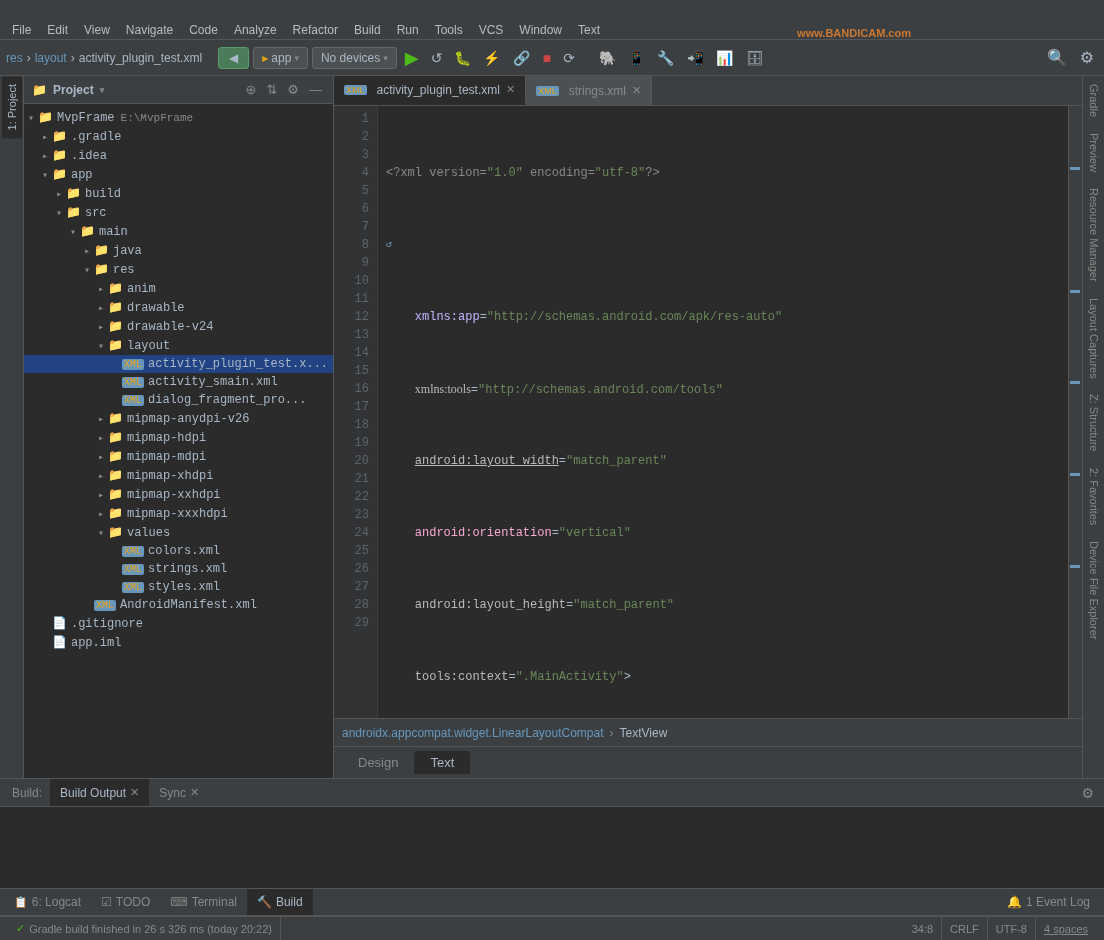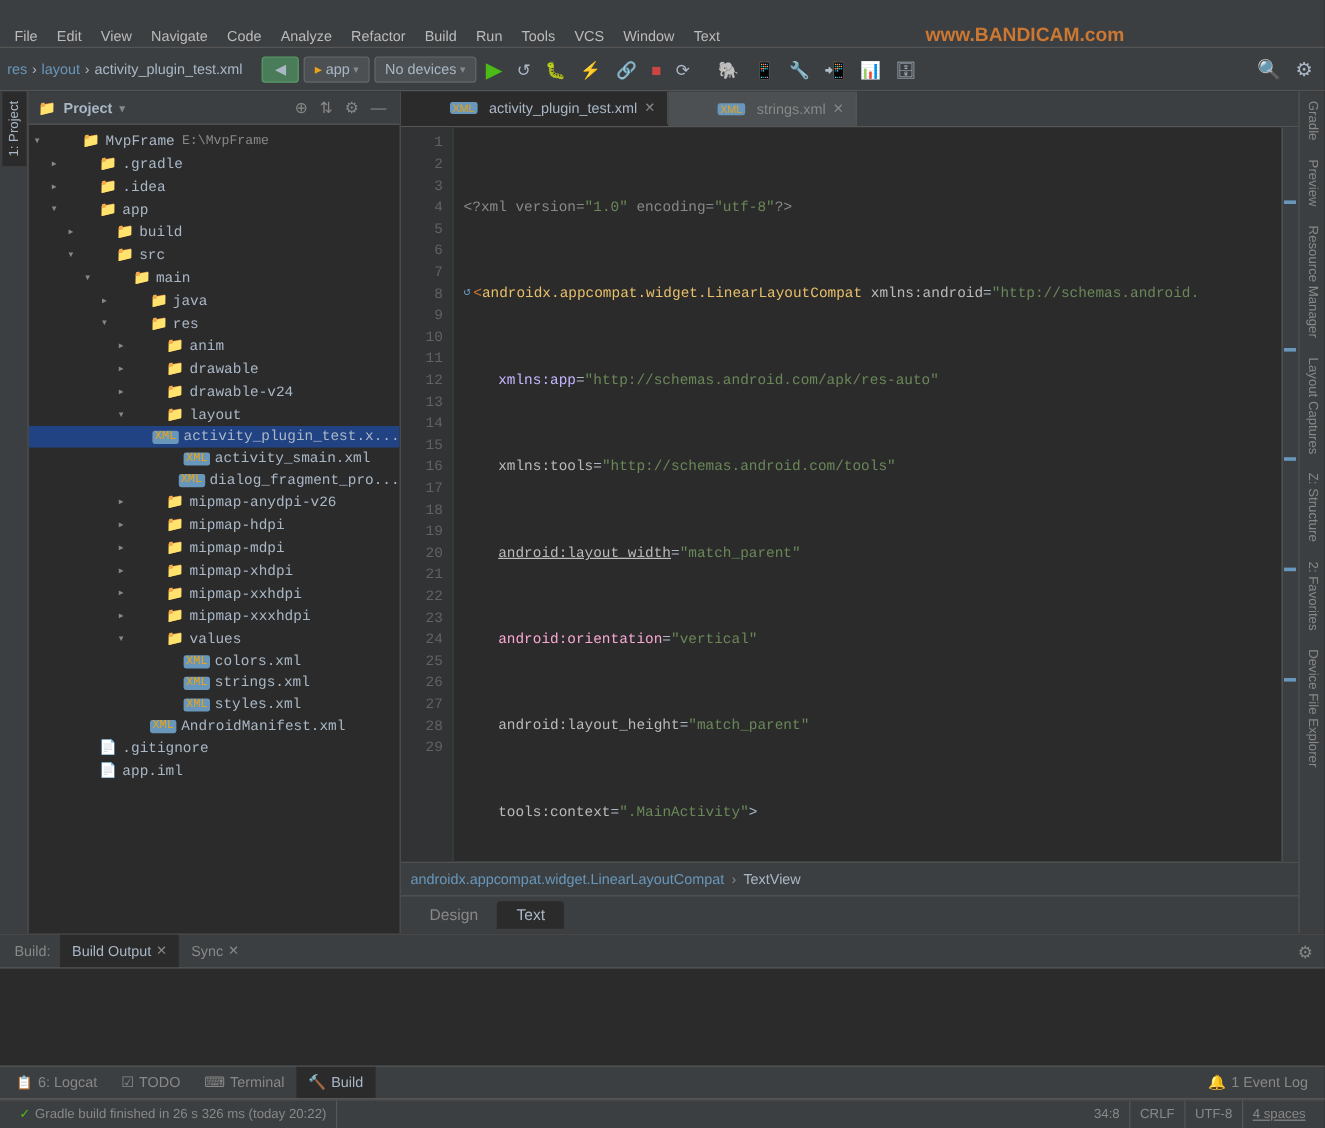--- a/index.html
+++ b/index.html
@@ -166,21 +166,21 @@
       white-space: nowrap;
       font-size: 12px;
     }
     .tree-item.selected { background: #214283; }
     .tree-arrow {
       width: 14px;
       text-align: center;
       color: #888;
       font-size: 10px;
     }
-    .tree-icon { margin-right: 4px; margin-left: 31px; }
+    .tree-icon { margin-right: 4px; }
     .folder-icon { color: #e8a317; }
 
     
     .editor-area {
       flex: 1;
       display: flex;
       flex-direction: column;
       overflow: hidden;
     }
     .tab-bar {
@@ -429,21 +429,21 @@
   <span class="menu-item">Navigate</span>
   <span class="menu-item">Code</span>
   <span class="menu-item">Analyze</span>
   <span class="menu-item">Refactor</span>
   <span class="menu-item">Build</span>
   <span class="menu-item">Run</span>
   <span class="menu-item">Tools</span>
   <span class="menu-item">VCS</span>
   <span class="menu-item">Window</span>
   <span class="menu-item">Text</span>
-  <div style="flex:1; text-align:center; color:#cc7832; font-size:16px; font-weight:bold; font-family:Arial,sans-serif;">www.BANDICAM.com</div>
+  <div style="flex:1; text-align:center; color:#cc7832; font-size:11px; font-weight:bold; font-family:Arial,sans-serif;">www.BANDICAM.com</div>
 </div>
 
 <div class="toolbar">
   <div class="toolbar-breadcrumb">
     <span style="color:#6897bb; cursor:pointer;">res</span>
     <span class="toolbar-sep">›</span>
     <span style="color:#6897bb; cursor:pointer;">layout</span>
     <span class="toolbar-sep">›</span>
     <span style="color:#a9b7c6;">activity_plugin_test.xml</span>
   </div>
@@ -752,29 +752,28 @@
         <div class="line-num">29</div>
       </div>
       <div class="code-content">
         
         <div class="code-line">
           <span class="xml-decl">&lt;?xml version=<span class="xml-val">"1.0"</span> encoding=<span class="xml-val">"utf-8"</span>?&gt;</span>
         </div>
         
         <div class="code-line">
           <span style="color:#6897bb; margin-right:2px; font-size:10px;">↺</span>
-          <span><span style="color:#cc7832;">&lt;</span><span class="xml-tag">androidx.appcompat.widget.LinearLayoutCompat</span> <span style="color:#bababa;">xmlns:android</span>=<span class="xml-val">"http://schemas.android.</span></span>
         </div>
         
         <div class="code-line">
           <span>    <span style="color:#c4b5fd;">xmlns:app</span>=<span class="xml-val">"http://schemas.android.com/apk/res-auto"</span></span>
         </div>
         
         <div class="code-line">
-          <span>    <span style="color:#bababa;">xmlns:tools</span>=<span class="xml-val">"http://schemas.android.com/tools"</span></span>
+          <span>    <span style="color:#bababa;font-family:Liberation Serif, serif;">xmlns:tools</span>=<span class="xml-val">"http://schemas.android.com/tools"</span></span>
         </div>
         
         <div class="code-line">
           <span>    <span style="color:#bababa;text-decoration:underline;">android:layout_width</span>=<span class="xml-val">"match_parent"</span></span>
         </div>
         
         <div class="code-line">
           <span>    <span style="color:#f9a8d4;">android:orientation</span>=<span class="xml-val">"vertical"</span></span>
         </div>
         

